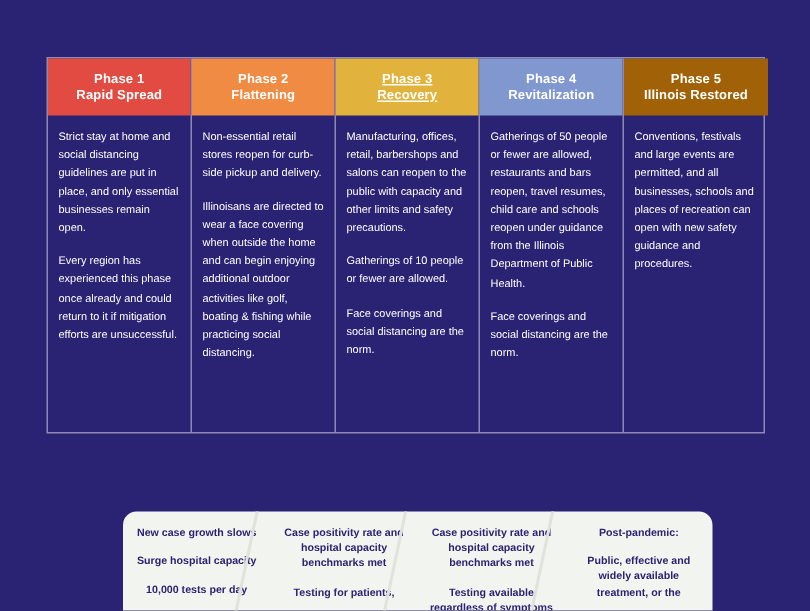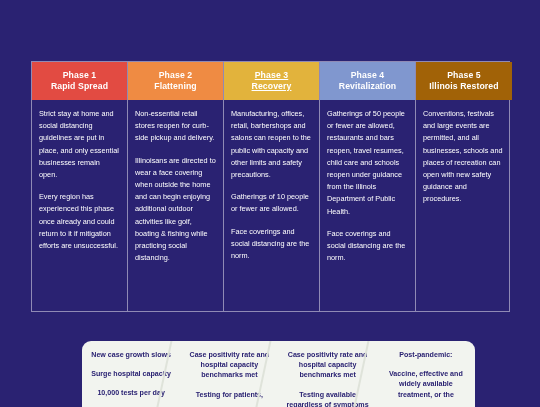--- a/index.html
+++ b/index.html
@@ -11,21 +11,20 @@
   }
   #root { position:relative; width:540px; height:407px; }
 
   
   .phase-table {
     position:absolute;
     left:31px; top:38px;
     width:479px;
     display:flex;
     border:1px solid #8f8ab5;
-    margin-top:23px;
   }
   .phase-col {
     width:96px;
     flex:0 0 96px;
     border-right:1px solid #8f8ab5;
     display:flex;
     flex-direction:column;
   }
   .phase-col:last-child { border-right:none; }
 
@@ -164,18 +163,18 @@
       <div class="crit-item">Testing for patients,</div>
     </div>
 
     <div class="crit-col">
       <div class="crit-item">Case positivity rate and hospital capacity benchmarks met</div>
       <div class="crit-item">Testing available regardless of symptoms</div>
     </div>
 
     <div class="crit-col">
       <div class="crit-item">Post-pandemic:</div>
-      <div class="crit-item">Vaccine, effective and widely available treatment, or the</div>
+      <div class="crit-item">Public, effective and widely available treatment, or the</div>
     </div>
 
   </div>
 
 </div>
 
 </body></html>

